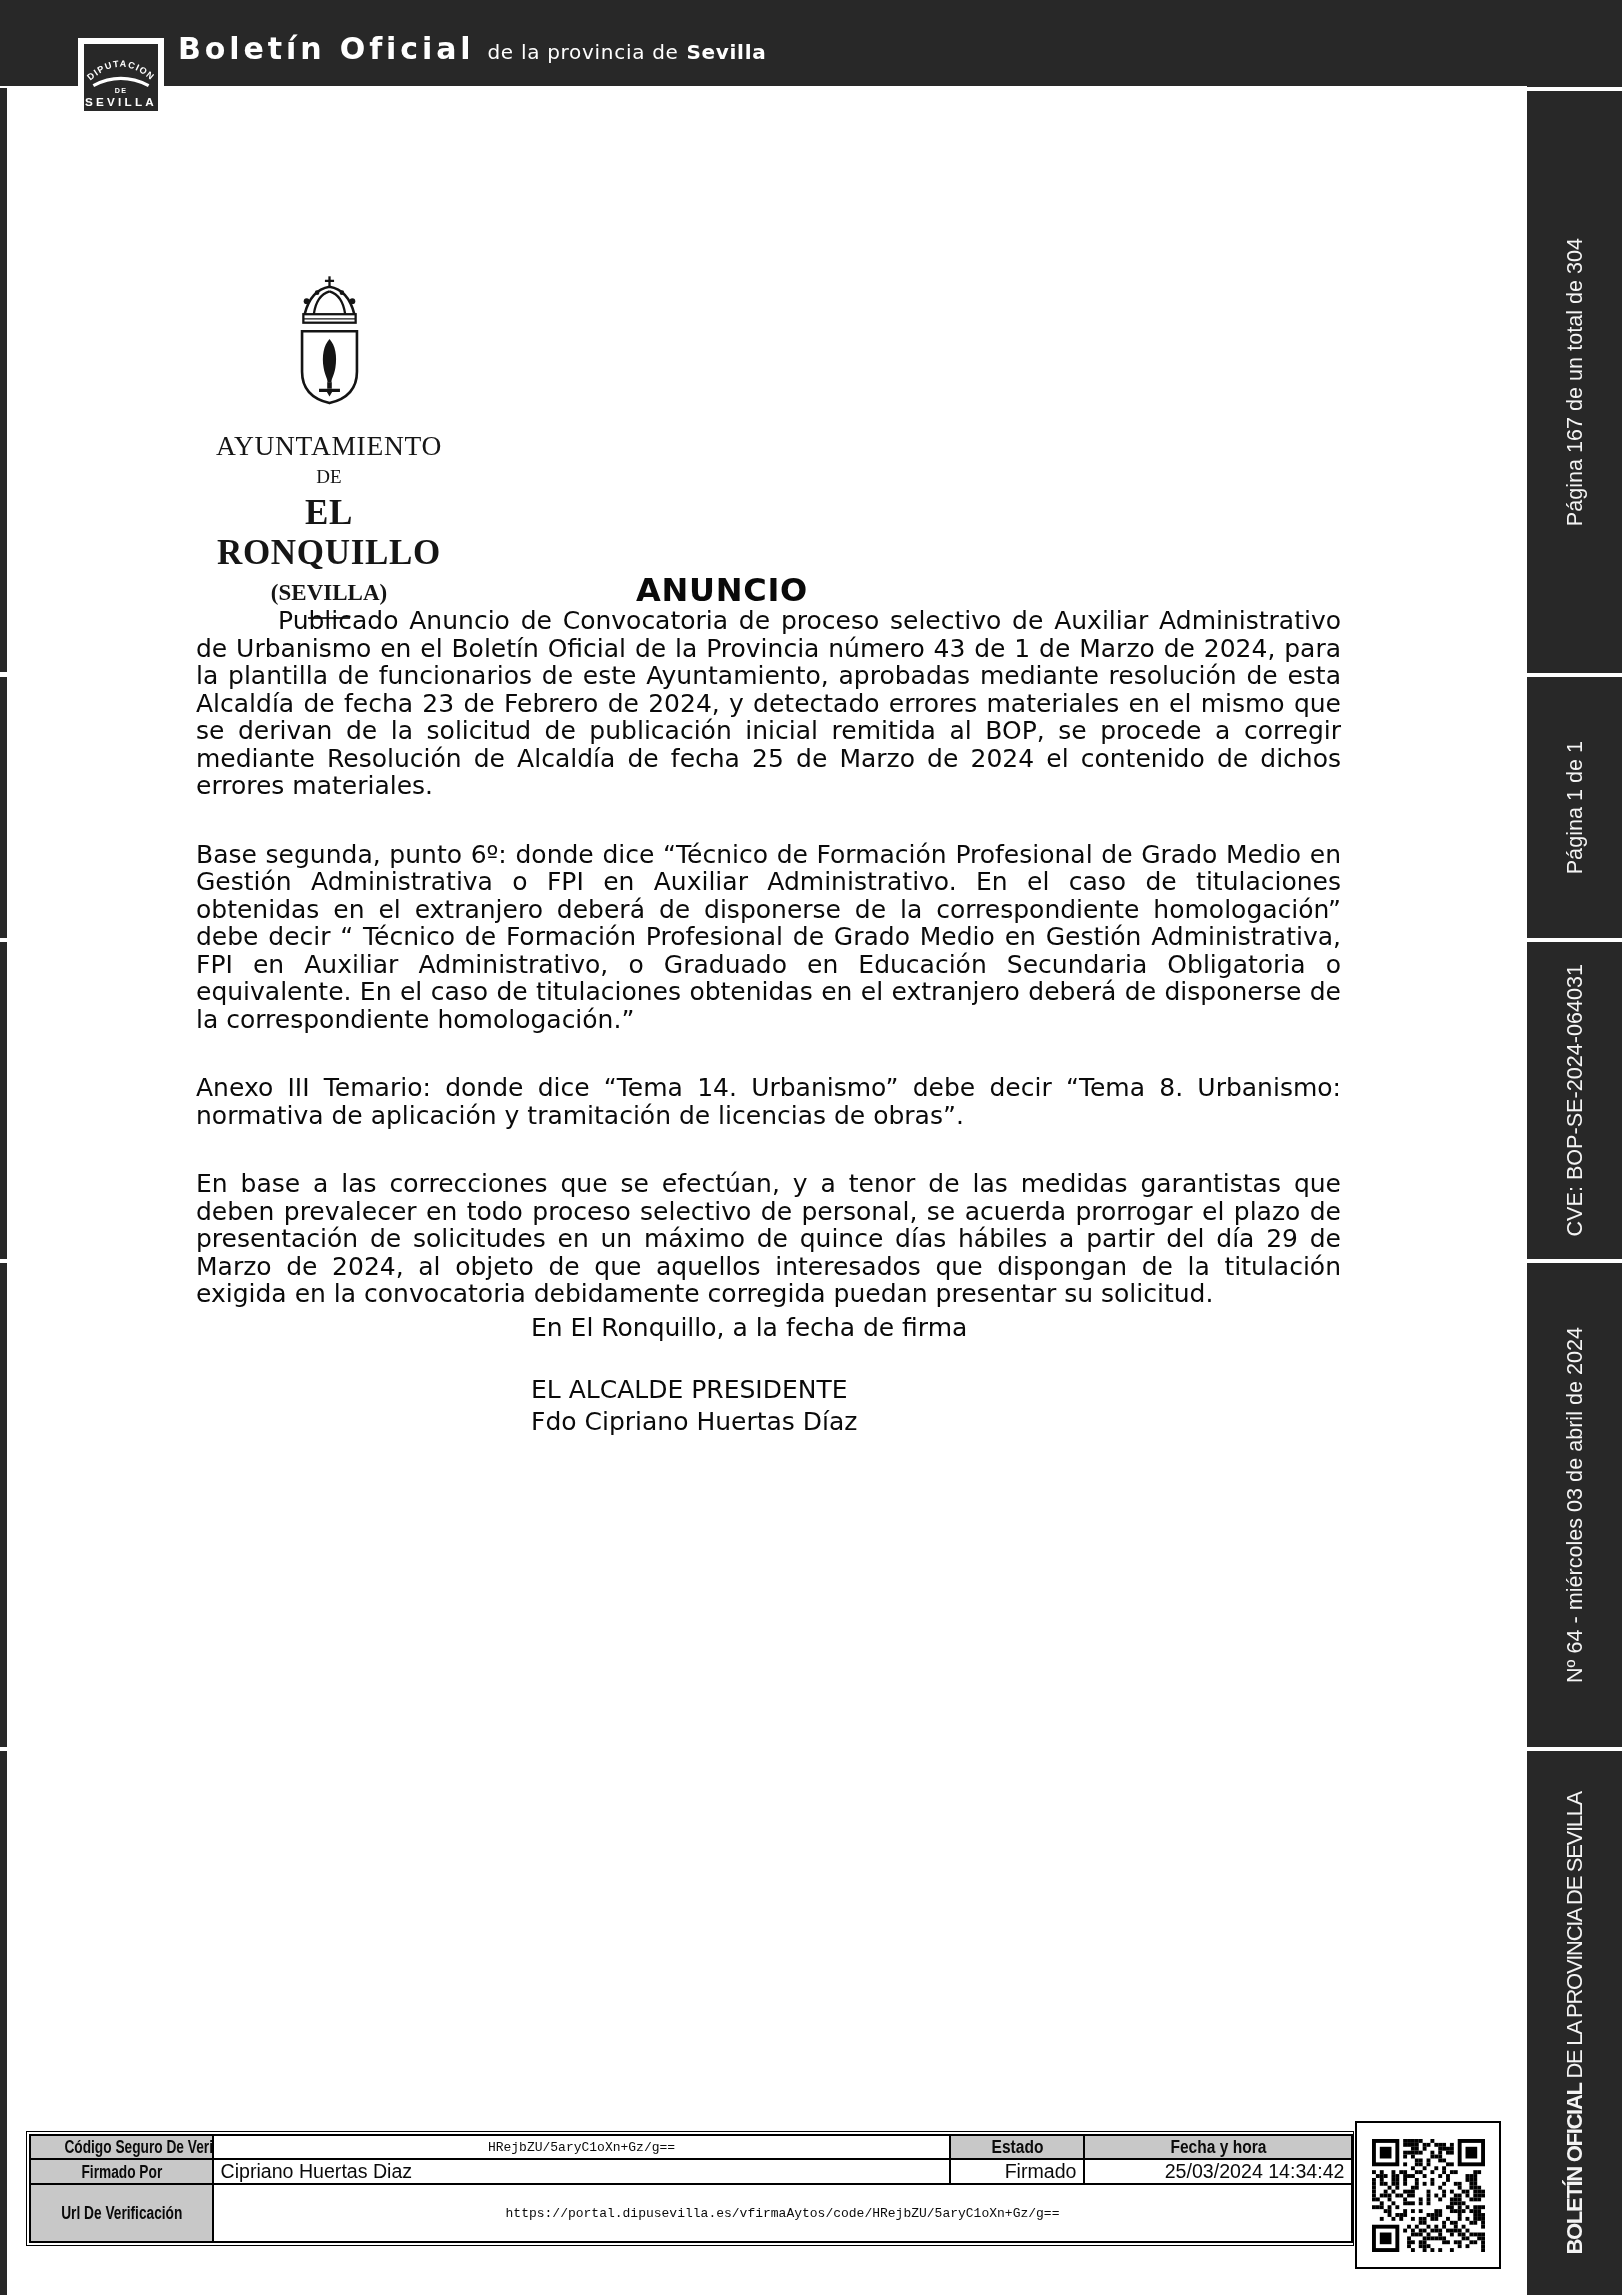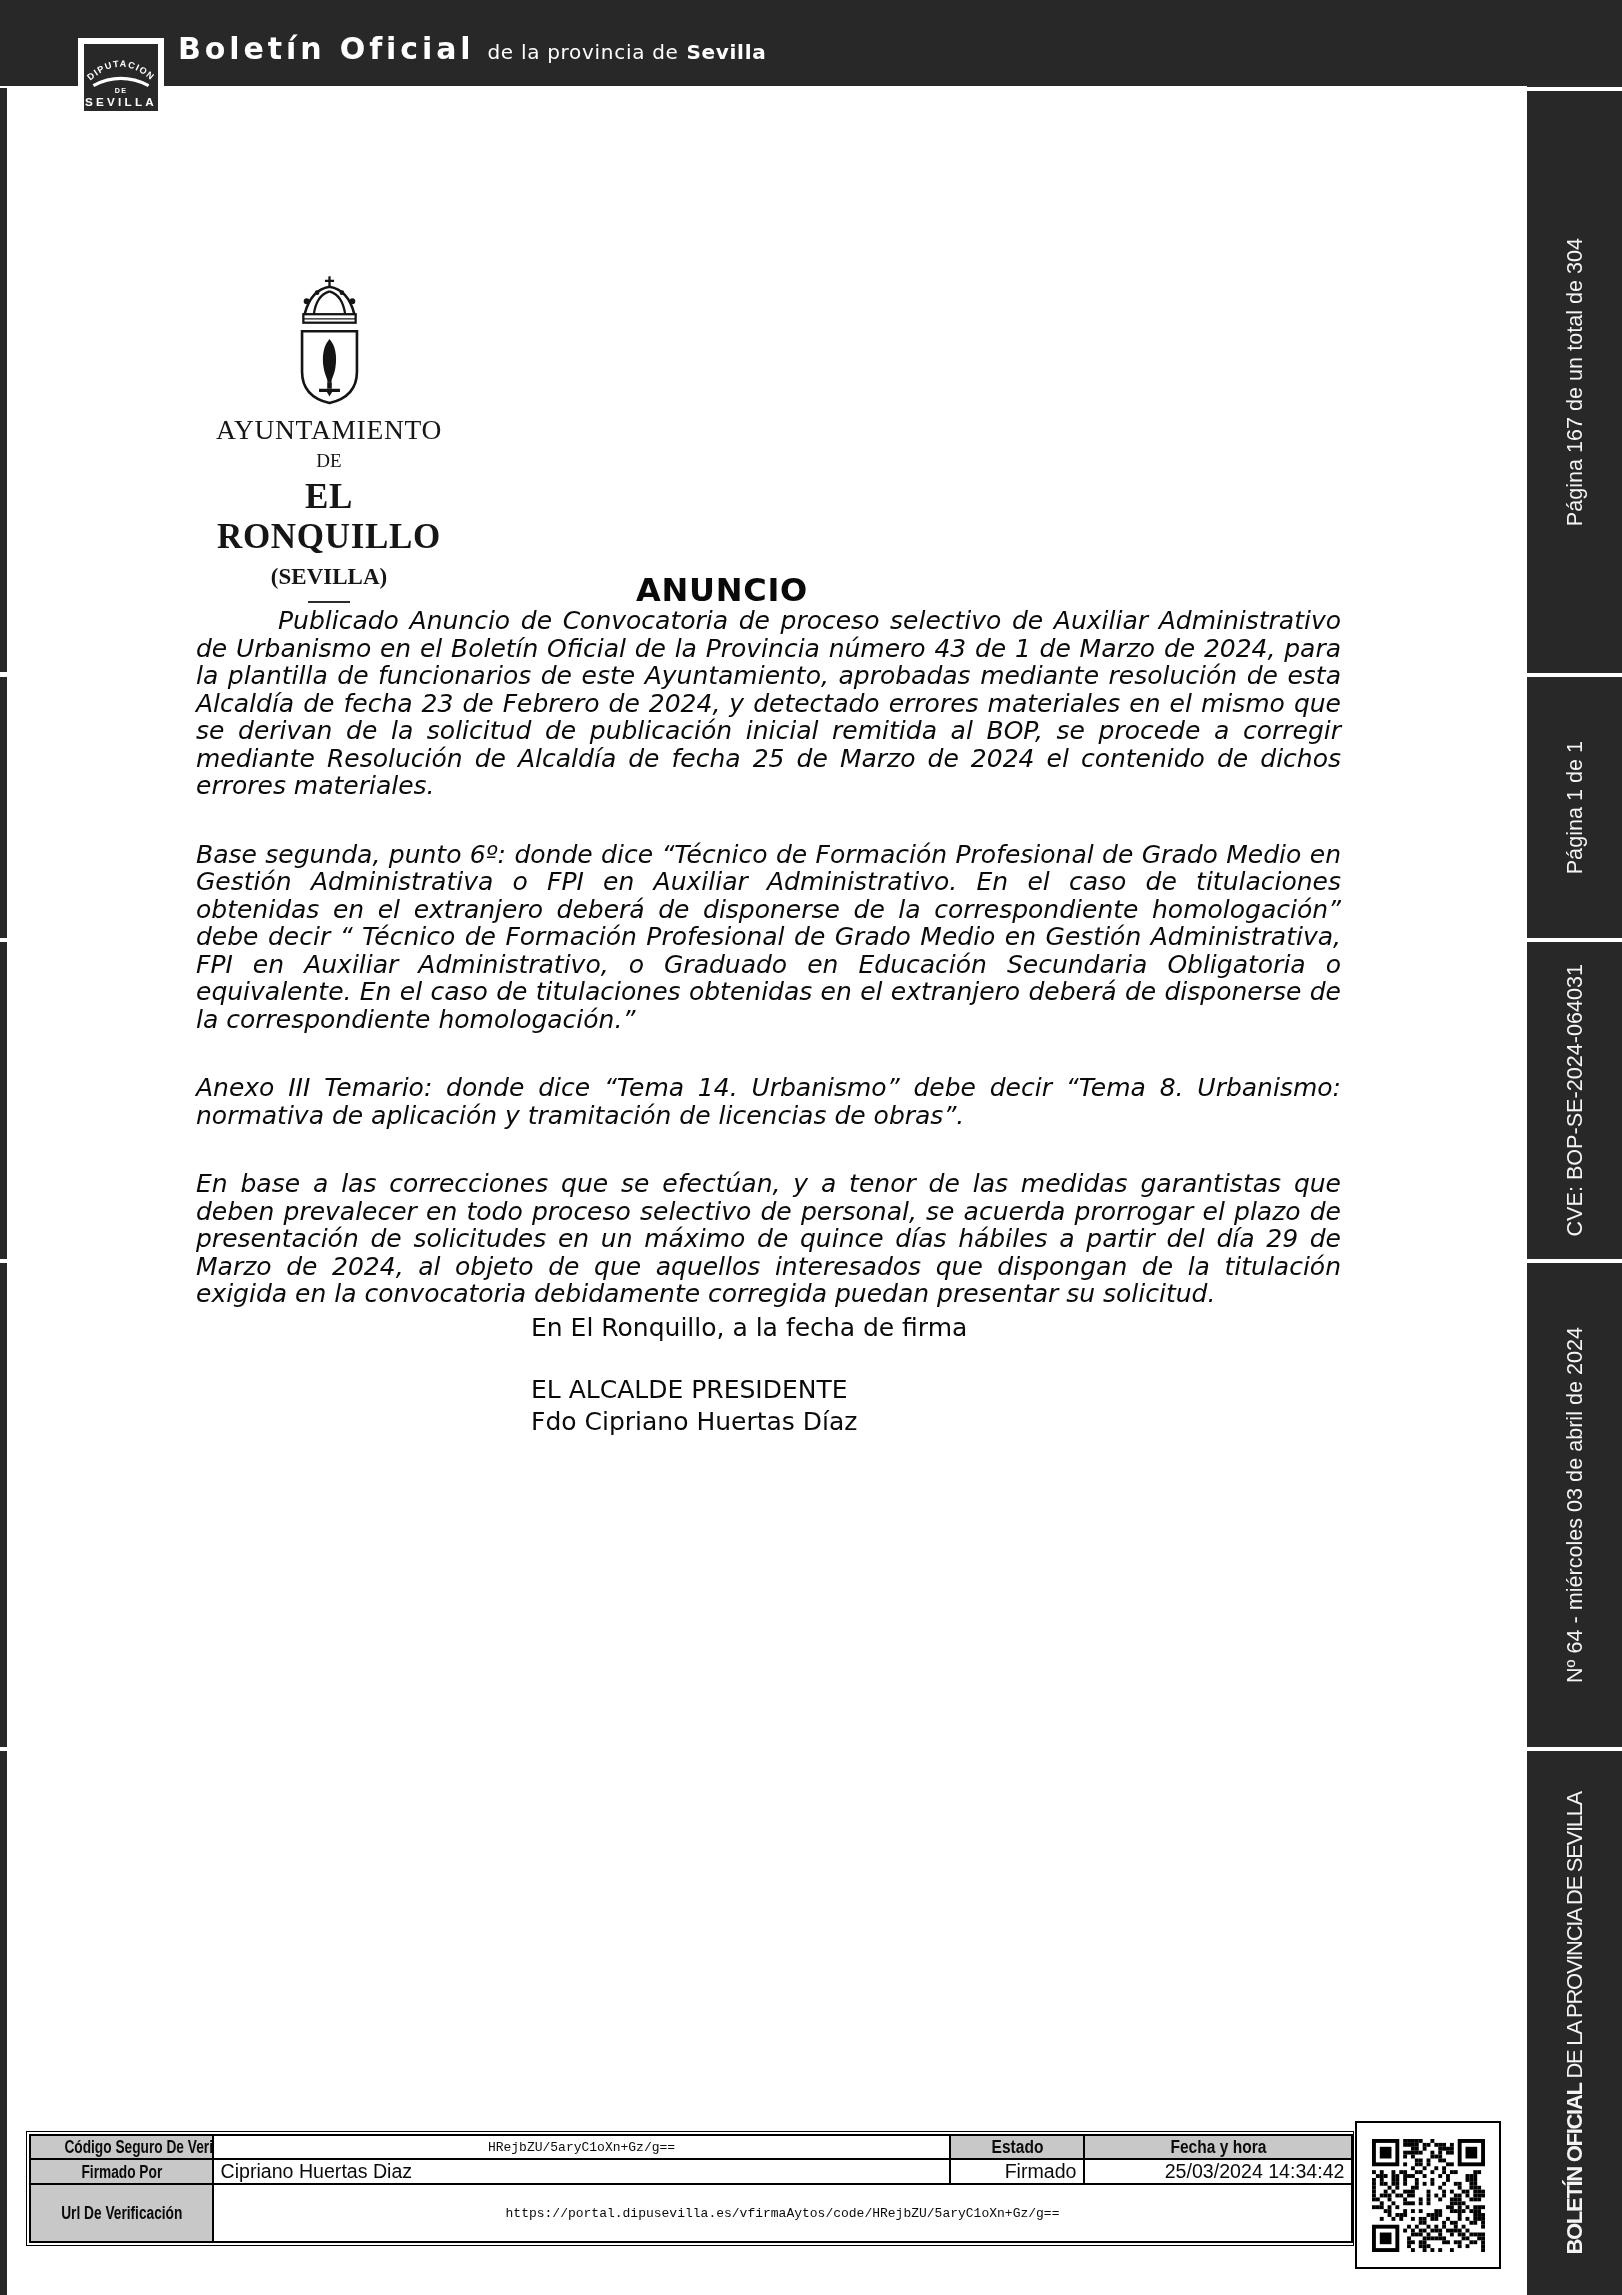--- a/index.html
+++ b/index.html
@@ -25,32 +25,32 @@
   .seg{position:absolute;left:0;width:100%;display:flex;align-items:center;justify-content:center;overflow:hidden;}
   .vtext{writing-mode:vertical-rl;transform:rotate(180deg);color:#f4f4f4;white-space:nowrap;
          font-family:"Liberation Sans",sans-serif;font-size:21.6px;letter-spacing:0px;}
   .vtext-big{font-size:22px;letter-spacing:-1.3px;}
   .vb{font-weight:bold;}
 
   
   .emblem{position:absolute;left:211px;top:275px;width:236px;text-align:center;
           font-family:"Liberation Serif","DejaVu Serif",serif;color:#161616;}
   .emblem svg{display:block;margin:0 auto;}
-  .em-org{font-size:27.5px;letter-spacing:0.7px;margin-top:7px;}
+  .em-org{font-size:27.5px;letter-spacing:0.7px;margin-top:23px;}
   .em-de{font-size:19px;margin-top:3.9px;}
   .em-muni{font-size:35px;font-weight:bold;letter-spacing:0.7px;margin-top:5.2px;}
   .em-prov{font-size:23px;margin-top:7px;font-weight:bold;}
   .em-rule{width:42px;height:2px;background:#2c2c2c;margin:10.5px auto 0;}
 
   
   .anuncio{position:absolute;left:196px;top:571px;width:1052px;text-align:center;
            font-size:32px;font-weight:bold;letter-spacing:0.7px;}
   .bodytext{position:absolute;left:196px;top:607px;width:1145px;font-size:25px;line-height:27.5px;
             text-align:justify;}
-  .bodytext p{margin:0 0 41px 0;font-style:italic;}
+  .bodytext p{margin:0 0 41px 0;}
   .bodytext p.indent{text-indent:82px;}
   .place{position:absolute;left:531px;top:1313px;font-size:25px;}
   .signer{position:absolute;left:531px;top:1374px;font-size:25px;line-height:32px;}
 
   
   .vwrap{position:absolute;left:26px;top:2131px;width:1322px;border:1.3px solid #000;
          padding:2px;background:#fff;box-sizing:content-box;}
   .vtable{width:100%;border-collapse:collapse;table-layout:fixed;
           font-family:"Liberation Sans",sans-serif;}
   .vtable td{border:2px solid #000;overflow:hidden;padding:0 6.5px;font-size:19.6px;

